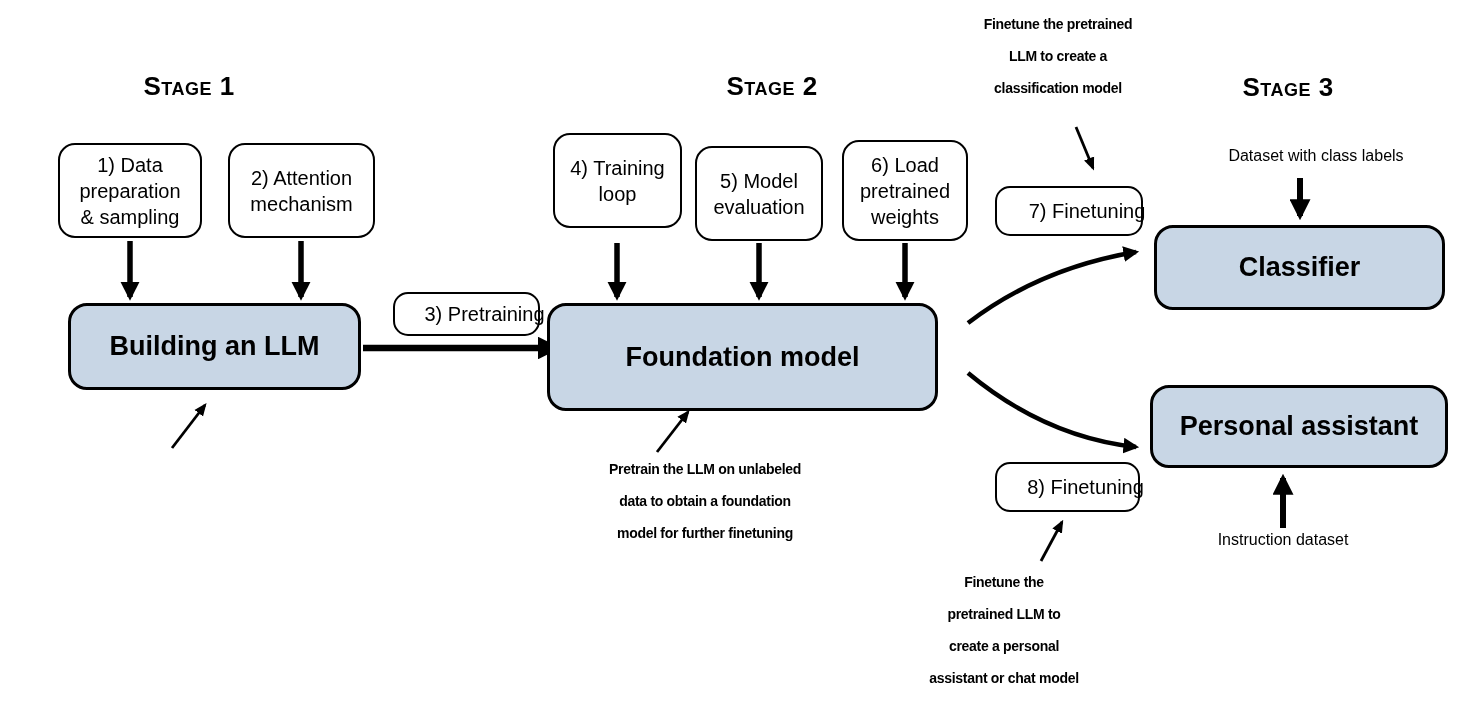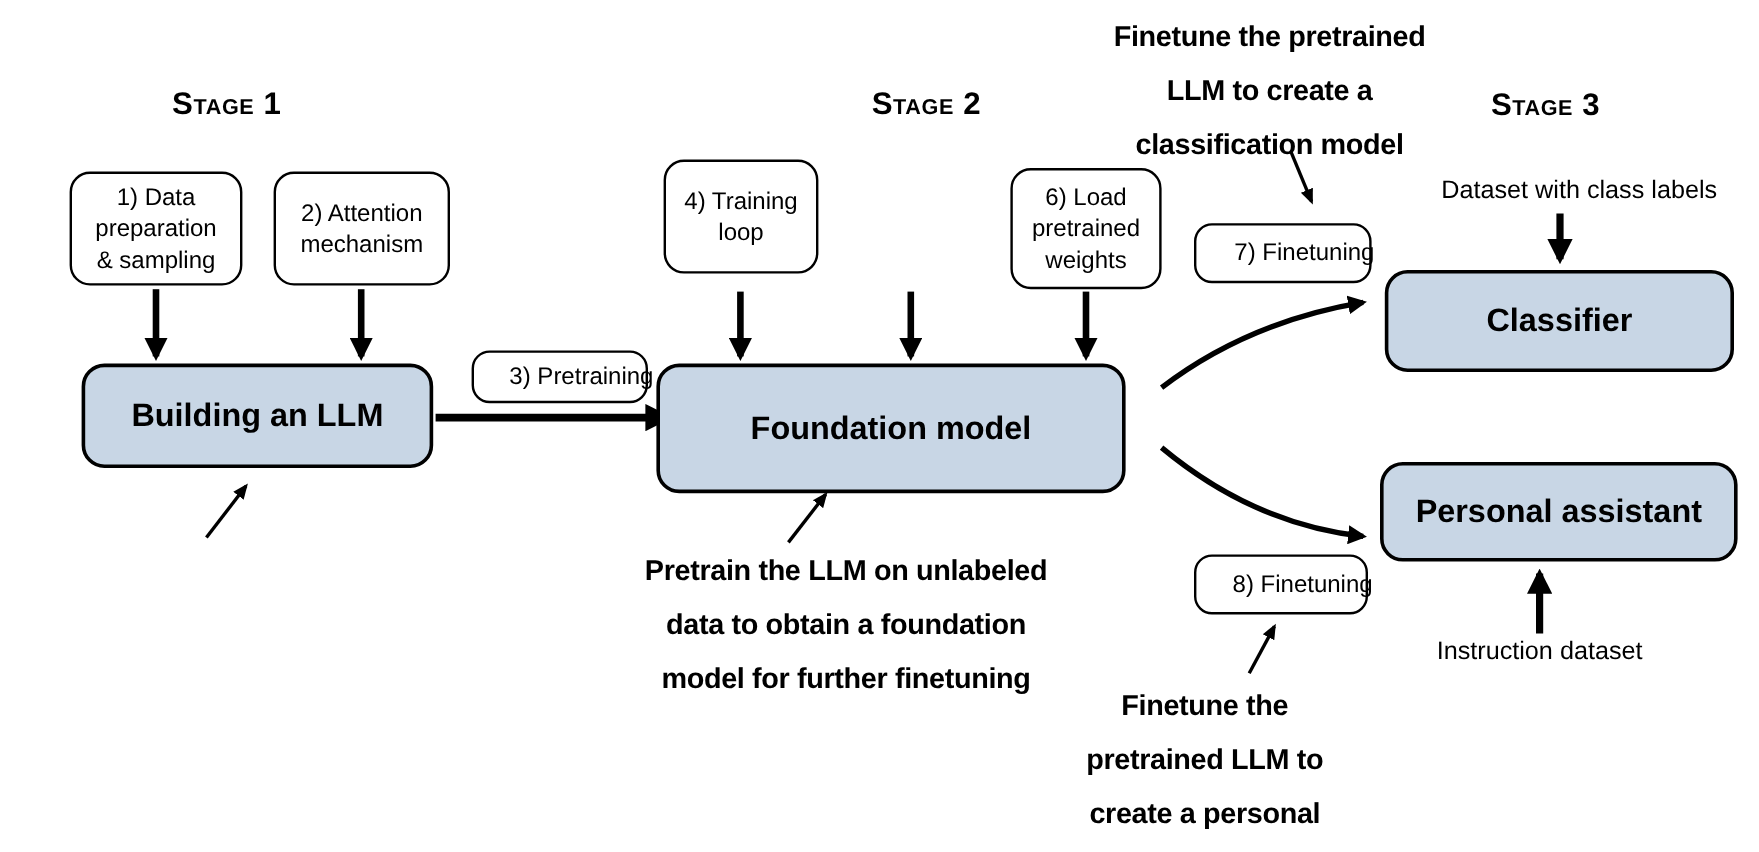--- a/index.html
+++ b/index.html
@@ -29,25 +29,25 @@
     background:var(--box-fill);border:3.4px solid var(--box-border);border-radius:19px;
     font-size:27px;font-weight:bold;text-align:right;white-space:nowrap;
   }
   .pill{
     position:absolute;display:flex;align-items:center;justify-content:center;
     background:#ffffff;border:2.6px solid var(--box-border);border-radius:15px;
     font-size:20px;white-space:nowrap;padding-left:36px;
   }
   .plain-label{
     position:absolute;transform:translateX(-50%);
-    font-size:21px;white-space:nowrap;
+    font-size:16px;white-space:nowrap;
   }
   .note{
     position:absolute;transform:translateX(-50%);
-    font-weight:bold;font-size:24px;line-height:45px;letter-spacing:-0.3px;
+    font-weight:bold;font-size:14px;line-height:32px;letter-spacing:-0.3px;
     text-align:center;white-space:pre-line;
   }
 </style>
 </head>
 <body>
 
 <div class="canvas">
 
   <svg class="arrows" width="1466" height="710" viewBox="0 0 1466 710" xmlns="http://www.w3.org/2000/svg">
     <defs>
@@ -84,20 +84,22 @@
   <div class="heading" style="left:1288px;top:72px">Stage 3</div>
 
   <div class="stepbox" style="left:58px;top:143px;width:144px;height:95px">1) Data
 preparation
 &amp; sampling</div>
   <div class="stepbox" style="left:228px;top:143px;width:147px;height:95px">2) Attention
 mechanism</div>
 
   <div class="stepbox" style="left:553px;top:133px;width:129px;height:95px">4) Training
 loop</div>
+  <div class="stepbox" style="left:695px;top:146px;width:128px;height:95px">5) Model
+evaluation</div>
   <div class="stepbox" style="left:842px;top:140px;width:126px;height:101px">6) Load
 pretrained
 weights</div>
 
   <div class="bluebox" style="left:68px;top:303px;width:293px;height:87px">Building an LLM</div>
   <div class="bluebox" style="left:547px;top:303px;width:391px;height:108px">Foundation model</div>
   <div class="bluebox" style="left:1154px;top:225px;width:291px;height:85px">Classifier</div>
   <div class="bluebox" style="left:1150px;top:385px;width:298px;height:83px">Personal assistant</div>
 
   <div class="pill" style="left:393px;top:292px;width:147px;height:44px">3) Pretraining</div>

